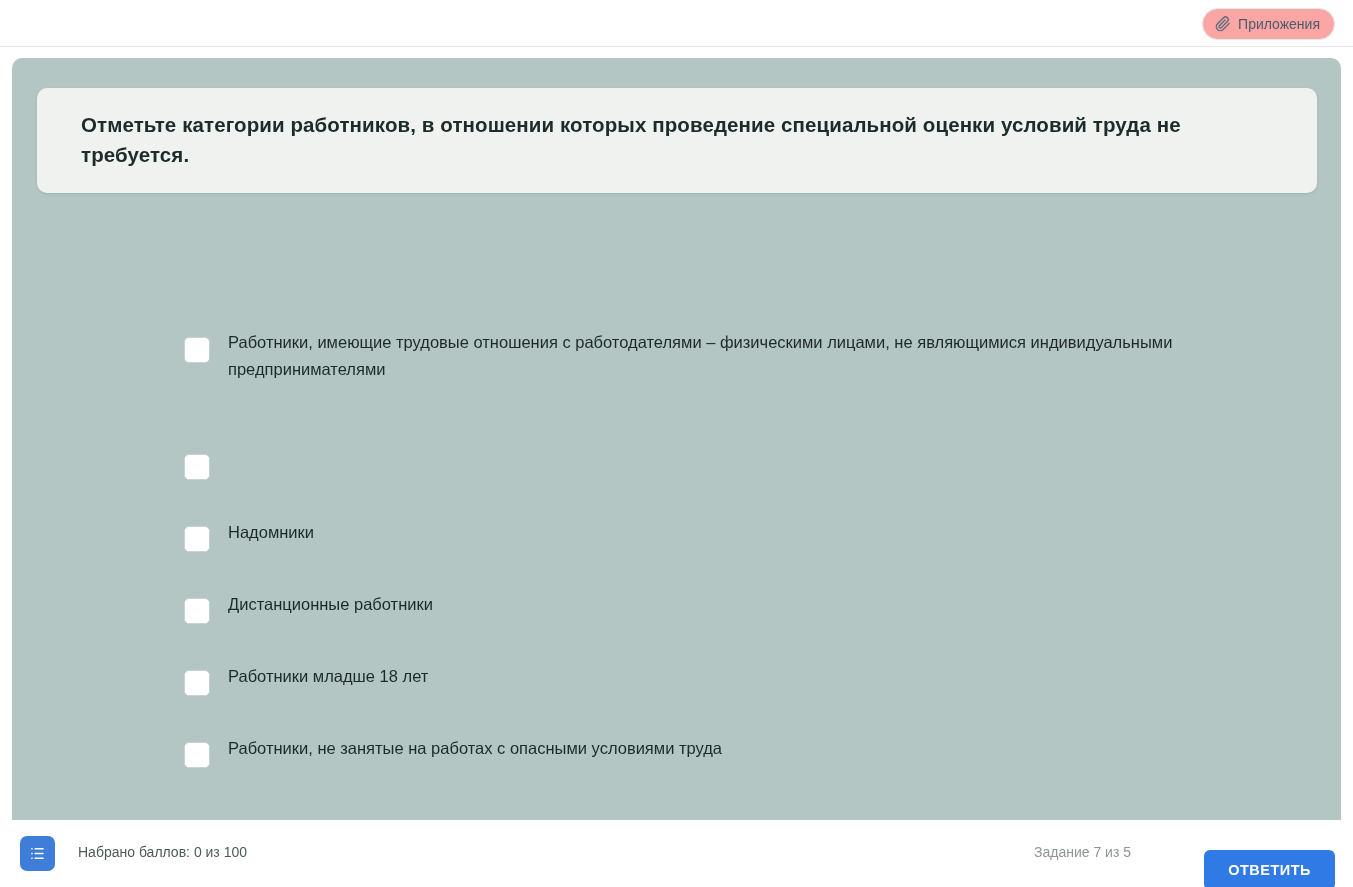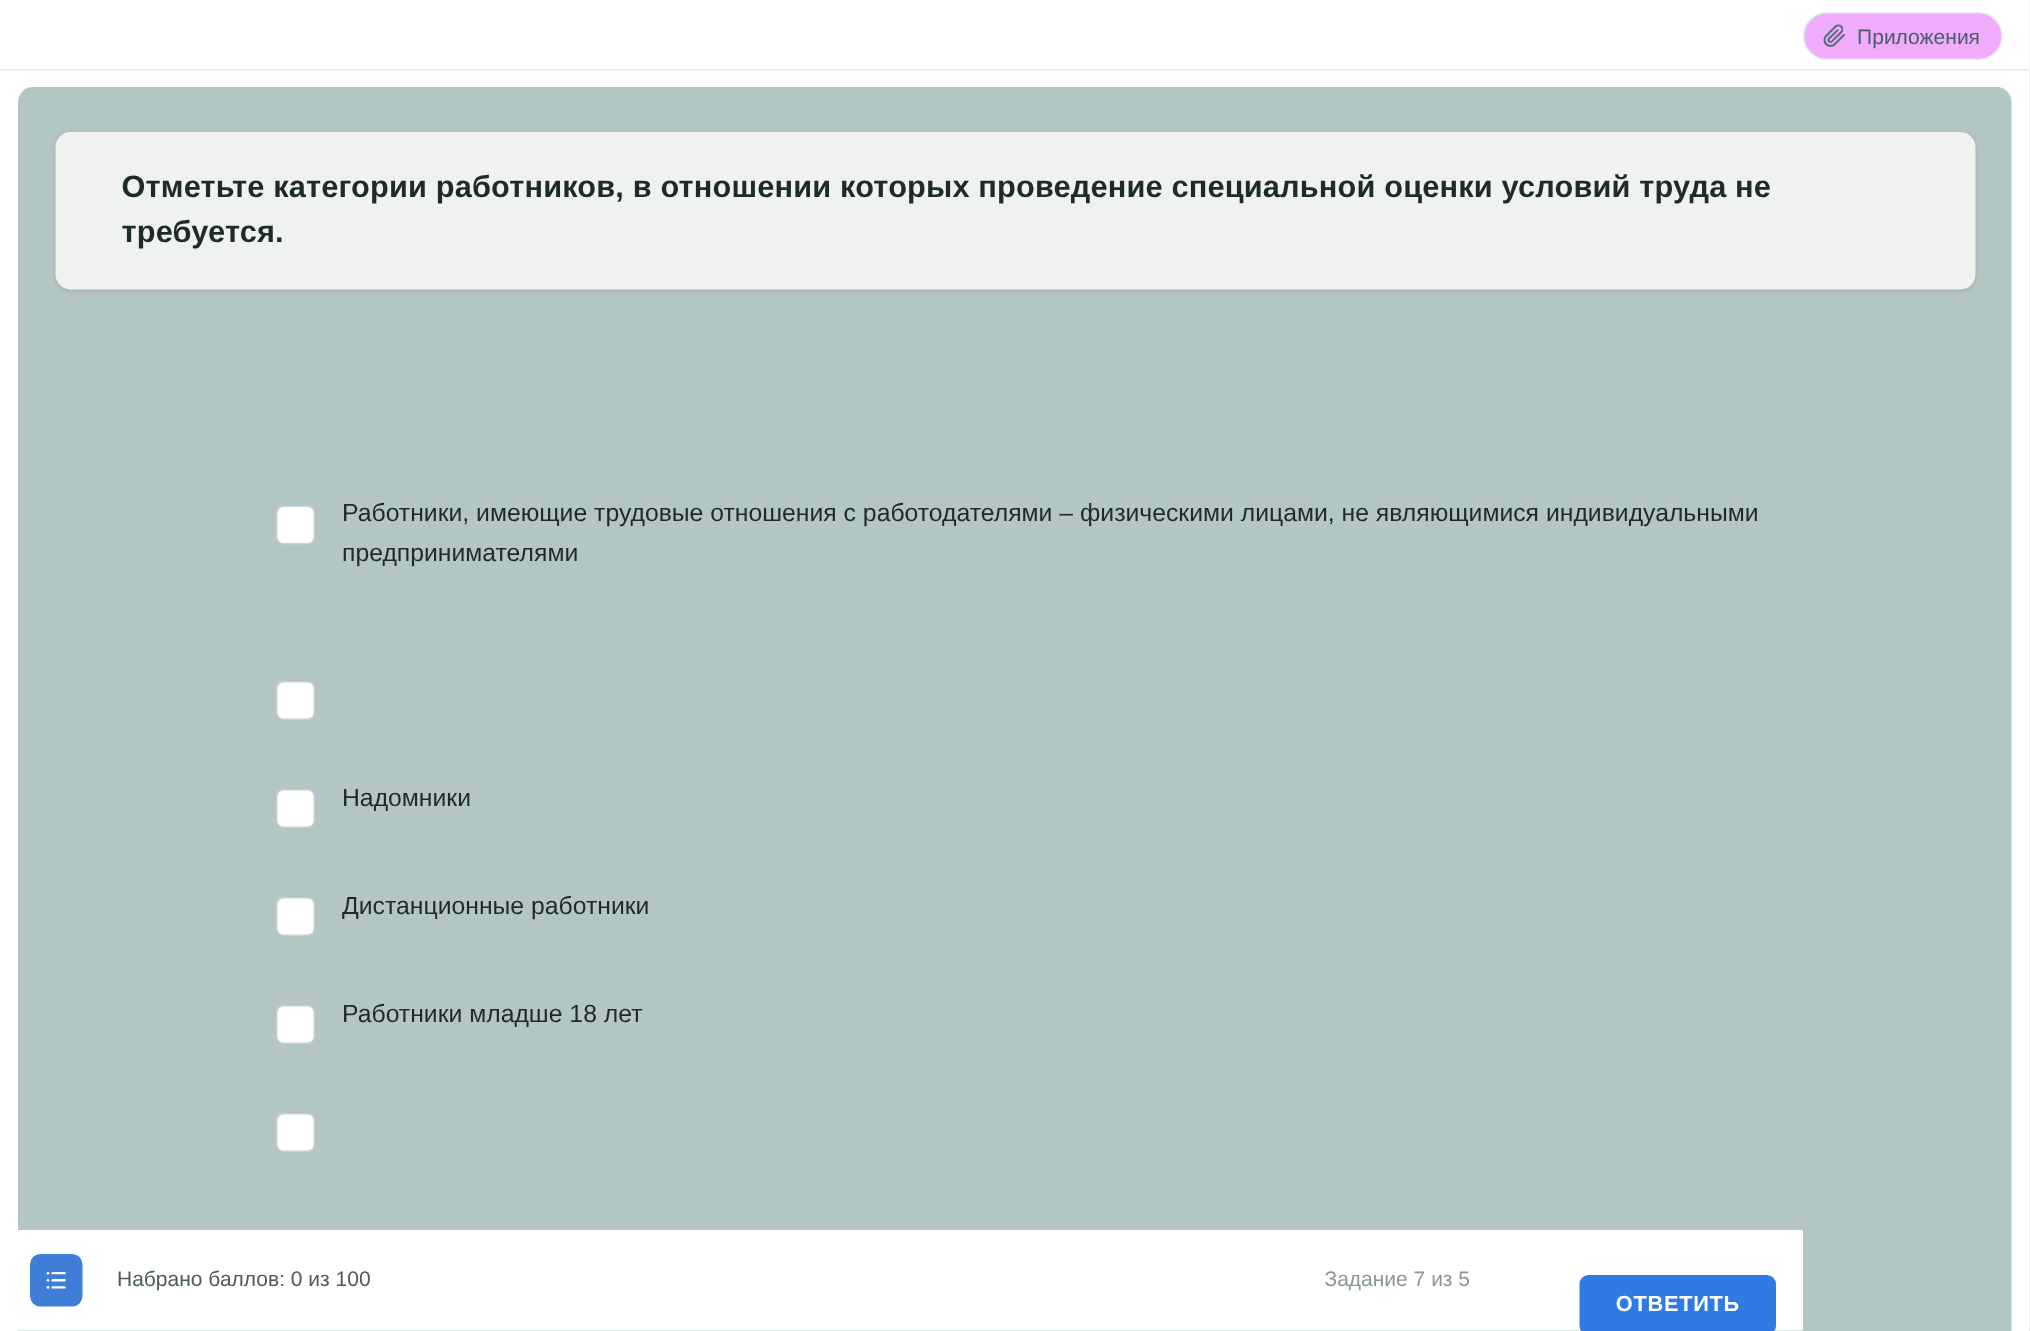--- a/index.html
+++ b/index.html
@@ -22,21 +22,21 @@
   }
   .apps-button {
     position: absolute;
     right: 18px;
     top: 8px;
     height: 32px;
     display: flex;
     align-items: center;
     gap: 7px;
     padding: 0 14px 0 12px;
-    background: #f0abfc;
+    background: #fca5a5;
     border: 1px solid #e3e8ee;
     border-radius: 16px;
     color: #4b5b6b;
     font-size: 14px;
     cursor: pointer;
     user-select: none;
   }
   .apps-button .clip-icon {
     display: inline-flex;
     width: 16px;
@@ -104,21 +104,21 @@
     color: #1e2a2a;
     line-height: 1.62;
     padding-top: 6px;
   }
 
   
   .bottombar {
     position: absolute;
     left: 0;
     top: 820px;
-    width: 1202px;
+    width: 1353px;
     height: 67px;
     background: #ffffff;
     display: flex;
     align-items: center;
     padding-left: 48px;
   }
   .menu-button {
     position: absolute;
     left: 20px;
     top: 16px;
@@ -205,20 +205,21 @@
       <div class="option-label">Дистанционные работники</div>
     </div>
 
     <div class="option">
       <div class="checkbox"></div>
       <div class="option-label">Работники младше 18 лет</div>
     </div>
 
     <div class="option">
       <div class="checkbox"></div>
+      <div class="option-label">Работники, не занятые на работах с опасными условиями труда</div>
     </div>
 
   </div>
 </div>
 
 <div class="bottombar">
   <div class="menu-button">
     <svg viewBox="0 0 24 24" width="19" height="19" fill="none" stroke="#ffffff" stroke-width="2" stroke-linecap="round">
       <line x1="9" y1="6" x2="19" y2="6"></line>
       <line x1="9" y1="12" x2="19" y2="12"></line>

